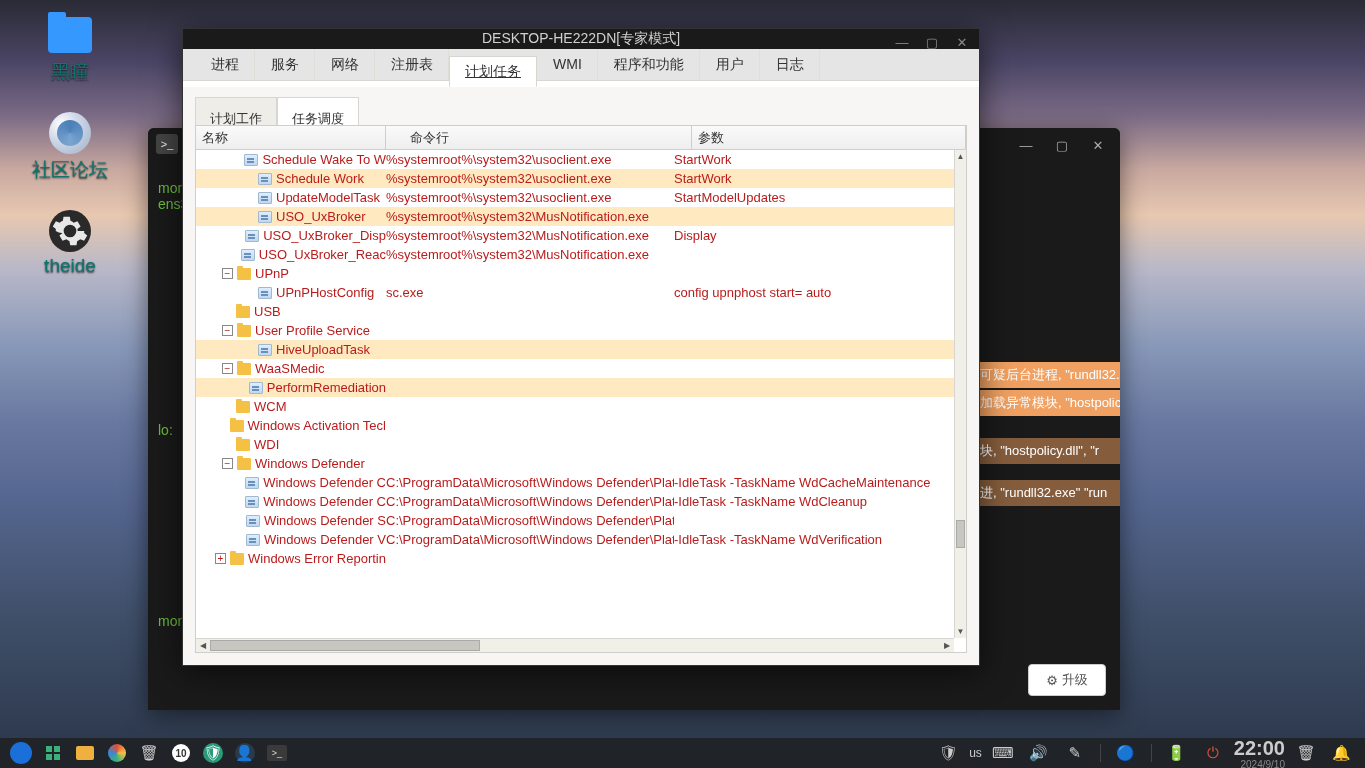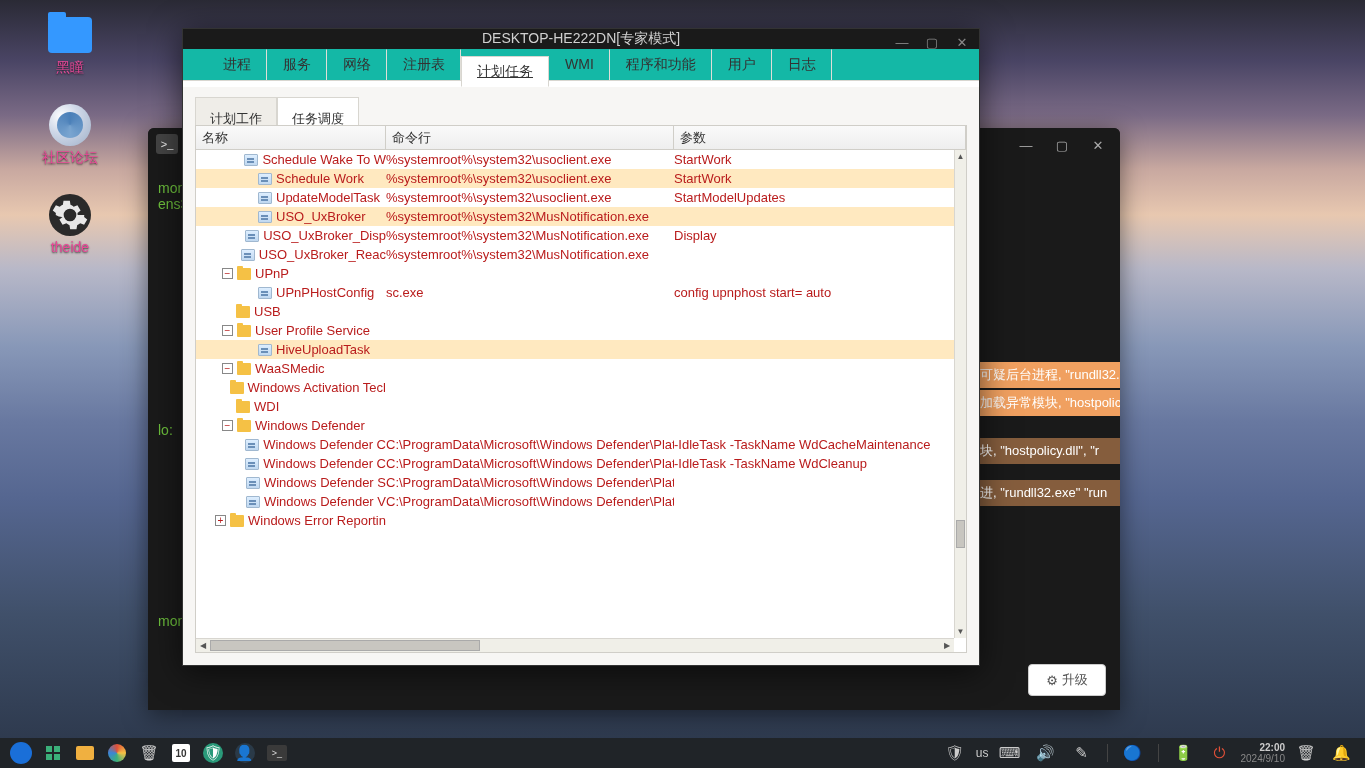--- a/index.html
+++ b/index.html
@@ -18,21 +18,21 @@
     #556690 65%,
     #40506a 80%,
     #2a3548 100%);
   position: relative;
 }
 
 
 .desktop-icons { position: absolute; top: 15px; left: 30px; width: 80px; }
 .desktop-icon { display: flex; flex-direction: column; align-items: center; margin-bottom: 28px; cursor: pointer; }
 .desktop-icon .ic { width: 44px; height: 40px; display: flex; align-items: center; justify-content: center; }
-.desktop-icon .lbl { color: #ec4899; font-size: 14px; margin-top: 4px; text-shadow: 0 1px 2px rgba(0,0,0,.8); }
+.desktop-icon .lbl { color: #0f766e; font-size: 19px; margin-top: 4px; text-shadow: 0 1px 2px rgba(0,0,0,.8); }
 .folder-ic { width: 44px; height: 36px; background: #3498ff; border-radius: 4px; position: relative; }
 .folder-ic::before { content: ""; position: absolute; top: -5px; left: 0; width: 18px; height: 8px; background: #3498ff; border-radius: 2px 2px 0 0; }
 .swirl-ic { width: 42px; height: 42px; border-radius: 50%; background: radial-gradient(circle at 30% 30%, #fff, #cfd8e8 40%, #9fb0c8); position: relative; }
 .swirl-ic::after { content: ""; position: absolute; inset: 8px; border-radius: 50%; background: conic-gradient(#4a7fb8, #7aa5d0, #4a7fb8); }
 .gear-ic { width: 42px; height: 42px; background: #2a2a2a; border-radius: 50%; position: relative; display:flex;align-items:center;justify-content:center;}
 .gear-ic svg { width: 38px; height: 38px; }
 
 
 .bg-terminal {
   position: absolute; left: 148px; top: 128px; width: 972px; height: 582px;
@@ -56,34 +56,34 @@
   background: #fff; border: 1px solid #333;
   box-shadow: 0 6px 30px rgba(0,0,0,.6);
 }
 .main-window .titlebar {
   height: 20px; background: #1a1a1a; color: #d0d0d0; display: flex;
   align-items: center; justify-content: center; font-size: 14px; position: relative;
 }
 .main-window .titlebar .tbtns { position: absolute; right: 2px; top: 2px; display: flex; }
 .main-window .titlebar .tbtn { width: 30px; height: 22px; display: flex; align-items: center; justify-content: center; color: #888; font-size: 13px; }
 
-.top-tabs { height: 32px; background: #14b8a6; border-bottom: 1px solid #d8d6d0; display: flex; padding-left: 24px; }
+.top-tabs { height: 32px; background: #e5e5e5; border-bottom: 1px solid #d8d6d0; display: flex; padding-left: 12px; }
 .top-tabs .tab { padding: 6px 15px; font-size: 14px; color: #333; border: 1px solid transparent; border-bottom: none; cursor: pointer; border-right: 1px solid #e0ded8; }
 .top-tabs .tab.active { background: #fff; border: 1px solid #d8d6d0; border-bottom: 1px solid #fff; position: relative; top: 7px; text-decoration: underline; }
 
 .content-panel { position: absolute; top: 58px; left: 0; right: 0; bottom: 0; background: #f7f6f4; padding: 10px 12px; }
 .sub-tabs { height: 30px; display: flex; }
 .sub-tabs .stab { padding: 12px 14px; font-size: 13px; color: #333; border: 1px solid #d8d6d0; background: #efede8; cursor: pointer; }
 .sub-tabs .stab.active { background: #fff; border-bottom-color: #fff; }
 
 .tree-container { position: absolute; top: 38px; left: 12px; right: 12px; bottom: 12px; border: 1px solid #d0cec8; background: #fff; }
 .tree-header { height: 24px; background: linear-gradient(#fafafa, #eee); border-bottom: 1px solid #d0cec8; display: flex; font-size: 13px; color: #333; }
 .tree-header .hc { padding: 3px 6px; border-right: 1px solid #d0cec8; }
 .hc-name { width: 190px; }
-.hc-cmd { width: 288px; }
+.hc-cmd { width: 288px; margin-left: 18px; }
 .hc-arg { flex: 1; }
 
 .tree-body { position: absolute; top: 24px; left: 0; right: 12px; bottom: 14px; overflow: hidden; font-size: 13px; color: #b91c1c; }
 .tree-row { height: 19px; display: flex; align-items: center; white-space: nowrap; }
 .tree-row.hl { background: #ffe9c0; }
 .tree-row .indent { display: inline-block; }
 .tree-row .exp { width: 11px; height: 11px; border: 1px solid #888; display: inline-flex; align-items: center; justify-content: center; font-size: 10px; line-height: 1; margin-right: 4px; background: #fff; cursor: pointer; flex-shrink:0; }
 .tree-row .fold-ic, .tree-row .task-ic { width: 14px; height: 12px; margin-right: 4px; flex-shrink: 0; }
 .fold-ic { background: #f5c145; border-radius: 1px; position: relative; }
 .fold-ic::before { content:""; position:absolute; top:-2px; left:0; width:6px; height:3px; background:#f5c145; border-radius:1px 1px 0 0;}
@@ -101,21 +101,21 @@
 .hscroll .arr { position: absolute; top: 0; bottom: 0; width: 14px; display: flex; align-items: center; justify-content: center; font-size: 8px; color: #555; }
 .hscroll .arr.l { left: 0; } .hscroll .arr.r { right: 0; }
 .hscroll .thumb { position: absolute; top: 1px; bottom: 1px; left: 14px; width: 270px; background: #c8c6c0; border: 1px solid #aaa; }
 
 
 .taskbar { position: absolute; left: 0; right: 0; bottom: 0; height: 30px; background: #202428; display: flex; align-items: center; }
 .taskbar .tb-left { display: flex; align-items: center; gap: 2px; padding-left: 6px; }
 .taskbar .tb-ic { width: 30px; height: 28px; display: flex; align-items: center; justify-content: center; color: #ccc; font-size: 15px; cursor: pointer; }
 .taskbar .tb-right { margin-left: auto; display: flex; align-items: center; gap: 6px; padding-right: 8px; color: #ccc; font-size: 12px; }
 .clock { display: flex; flex-direction: column; align-items: flex-end; line-height: 1.1; }
-.clock .t { font-size: 10px; font-weight: bold; }
+.clock .t { font-size: 20px; font-weight: bold; }
 .clock .d { font-size: 10px; color: #888; }
 .tb-sep { width: 1px; height: 18px; background: #444; margin: 0 4px; }
 </style>
 </head>
 <body>
 
 <div class="desktop-icons">
   <div class="desktop-icon">
     <div class="ic">
         <div class="folder-ic"></div>
@@ -308,20 +308,38 @@
           <div class="tree-row">
             <div class="cell-name">
               <span class="indent" style="width: 26px;"></span>
               <span class="exp">−</span>
               <span class="fold-ic"></span>
               <span>WaaSMedic</span>
             </div>
             <div class="cell-cmd"></div>
             <div class="cell-arg"></div>
           </div>
+          <div class="tree-row hl">
+            <div class="cell-name">
+              <span class="indent" style="width: 62px;"></span>
+              <span class="task-ic"></span>
+              <span>PerformRemediation</span>
+            </div>
+            <div class="cell-cmd"></div>
+            <div class="cell-arg"></div>
+          </div>
+          <div class="tree-row">
+            <div class="cell-name">
+              <span class="indent" style="width: 40px;"></span>
+              <span class="fold-ic"></span>
+              <span>WCM</span>
+            </div>
+            <div class="cell-cmd"></div>
+            <div class="cell-arg"></div>
+          </div>
           <div class="tree-row">
             <div class="cell-name">
               <span class="indent" style="width: 40px;"></span>
               <span class="fold-ic"></span>
               <span>Windows Activation Tecl</span>
             </div>
             <div class="cell-cmd"></div>
             <div class="cell-arg"></div>
           </div>
           <div class="tree-row">
@@ -369,20 +387,21 @@
             </div>
             <div class="cell-cmd">C:\ProgramData\Microsoft\Windows Defender\Platfo</div>
           </div>
           <div class="tree-row">
             <div class="cell-name">
               <span class="indent" style="width: 62px;"></span>
               <span class="task-ic"></span>
               <span>Windows Defender V</span>
             </div>
             <div class="cell-cmd">C:\ProgramData\Microsoft\Windows Defender\Platfo</div>
+            <div class="cell-arg">-IdleTask -TaskName WdVerification</div>
           </div>
           <div class="tree-row">
             <div class="cell-name">
               <span class="indent" style="width: 26px;"></span>
               <span class="exp">+</span>
               <span class="fold-ic"></span>
               <span>Windows Error Reportin</span>
             </div>
             <div class="cell-cmd"></div>
             <div class="cell-arg"></div>
@@ -414,21 +433,21 @@
         </svg>
       </div>
     <div class="tb-ic">
         <div style="width:18px;height:14px;background:#f0b040;border-radius:2px"></div>
       </div>
     <div class="tb-ic">
         <div style="width:18px;height:18px;border-radius:50%;background:conic-gradient(#e05038,#f5c145,#3bb07a,#3a85d8,#e05038)"></div>
       </div>
     <div class="tb-ic" style="color:#ccc">🗑</div>
     <div class="tb-ic">
-        <div style="width:18px;height:18px;background:#fff;border-radius:2px;color:#333;font-size:10px;display:flex;align-items:center;justify-content:center;font-weight:bold">10</div>
+        <div style="width:18px;height:18px;background:#fff;border-radius:9px;color:#333;font-size:10px;display:flex;align-items:center;justify-content:center;font-weight:bold">10</div>
       </div>
     <div class="tb-ic">
         <div style="width:20px;height:20px;border-radius:50%;background:#2a9a7a;display:flex;align-items:center;justify-content:center;color:#fff">🛡</div>
       </div>
     <div class="tb-ic">
         <div style="width:20px;height:20px;border-radius:50%;background:#2a3a48;display:flex;align-items:center;justify-content:center">👤</div>
       </div>
     <div class="tb-ic">
         <div style="width:20px;height:16px;background:#3a3a3a;border-radius:2px;color:#ddd;font-size:9px;display:flex;align-items:center;justify-content:center">&gt;_</div>
       </div>

